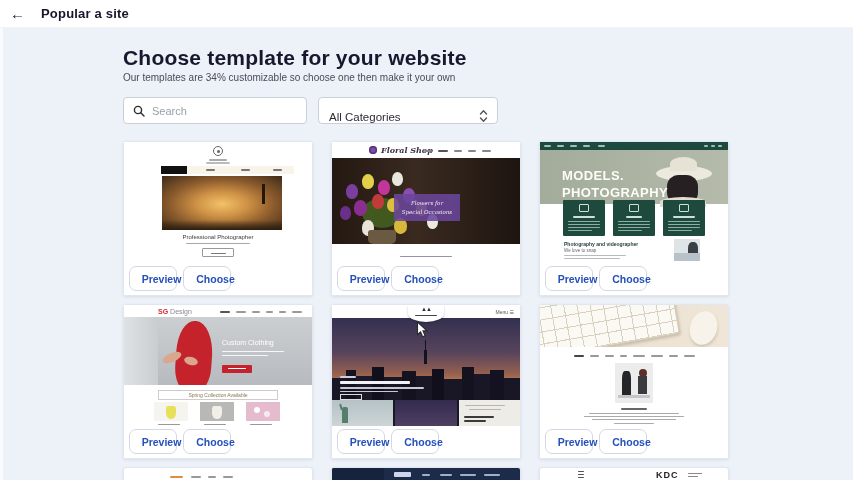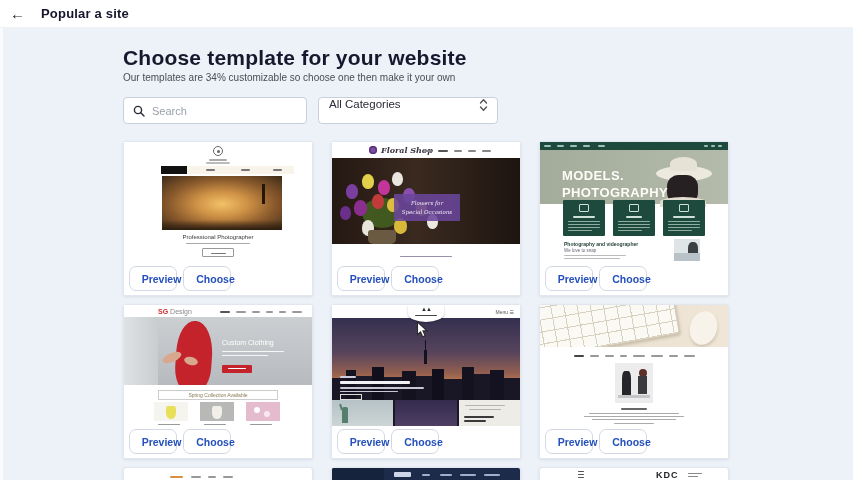--- a/index.html
+++ b/index.html
@@ -14,21 +14,21 @@
 
   
   .heading { position: absolute; left: 123px; top: 46px; font-size: 21px; font-weight: 700; color: #17172e; letter-spacing: .2px; }
   .subheading { position: absolute; left: 123px; top: 72px; font-size: 10px; color: #4b4b58; }
 
   
   .searchbox { position: absolute; left: 123px; top: 97px; width: 184px; height: 27px; background: #fff; border: 1px solid #c9cfda; border-radius: 4px; display: flex; align-items: center; }
   .search-ic { margin-left: 9px; flex: 0 0 auto; }
   .search-input { border: 0; outline: 0; background: transparent; margin-left: 7px; width: 140px; font-size: 11px; color: #333; font-family: "Liberation Sans", sans-serif; }
   .search-input::placeholder { color: #9aa0ab; }
-  .select { position: absolute; left: 318px; top: 97px; width: 180px; height: 27px; background: #fff; border: 1px solid #c9cfda; border-radius: 4px; display: flex; align-items: flex-start; cursor: pointer; }
+  .select { position: absolute; left: 318px; top: 97px; width: 180px; height: 27px; background: #fff; border: 1px solid #c9cfda; border-radius: 4px; display: flex; align-items: flex-end; cursor: pointer; }
   .select-value { margin-left: 10px; font-size: 11.5px; color: #2b2b35; flex: 1; }
   .select-chev { margin-right: 9px; }
 
   
   .card { position: absolute; width: 190px; height: 155px; background: #fff; border: 1px solid #e2e6ee; border-radius: 3px; box-shadow: 0 1px 3px rgba(30,45,90,.10); }
   .card.partial { height: 13px; border-bottom: 0; border-radius: 3px 3px 0 0; overflow: hidden; }
   .thumb { position: absolute; left: 0; top: 0; width: 188px; height: 121px; overflow: hidden; background: #fff; }
   .actions { position: absolute; left: 0; bottom: 0; width: 188px; height: 32px; background: #fff; }
   .btn { position: absolute; top: 3px; height: 25px; background: #fff; border: 1.4px solid #d3d9e4; border-radius: 7px; color: #2450bb; font-weight: 700; font-size: 10.5px; font-family: "Liberation Sans", sans-serif; display: flex; align-items: center; justify-content: center; cursor: pointer; padding-left: 17px; }
   .btn.pv { left: 5px; width: 48px; }

